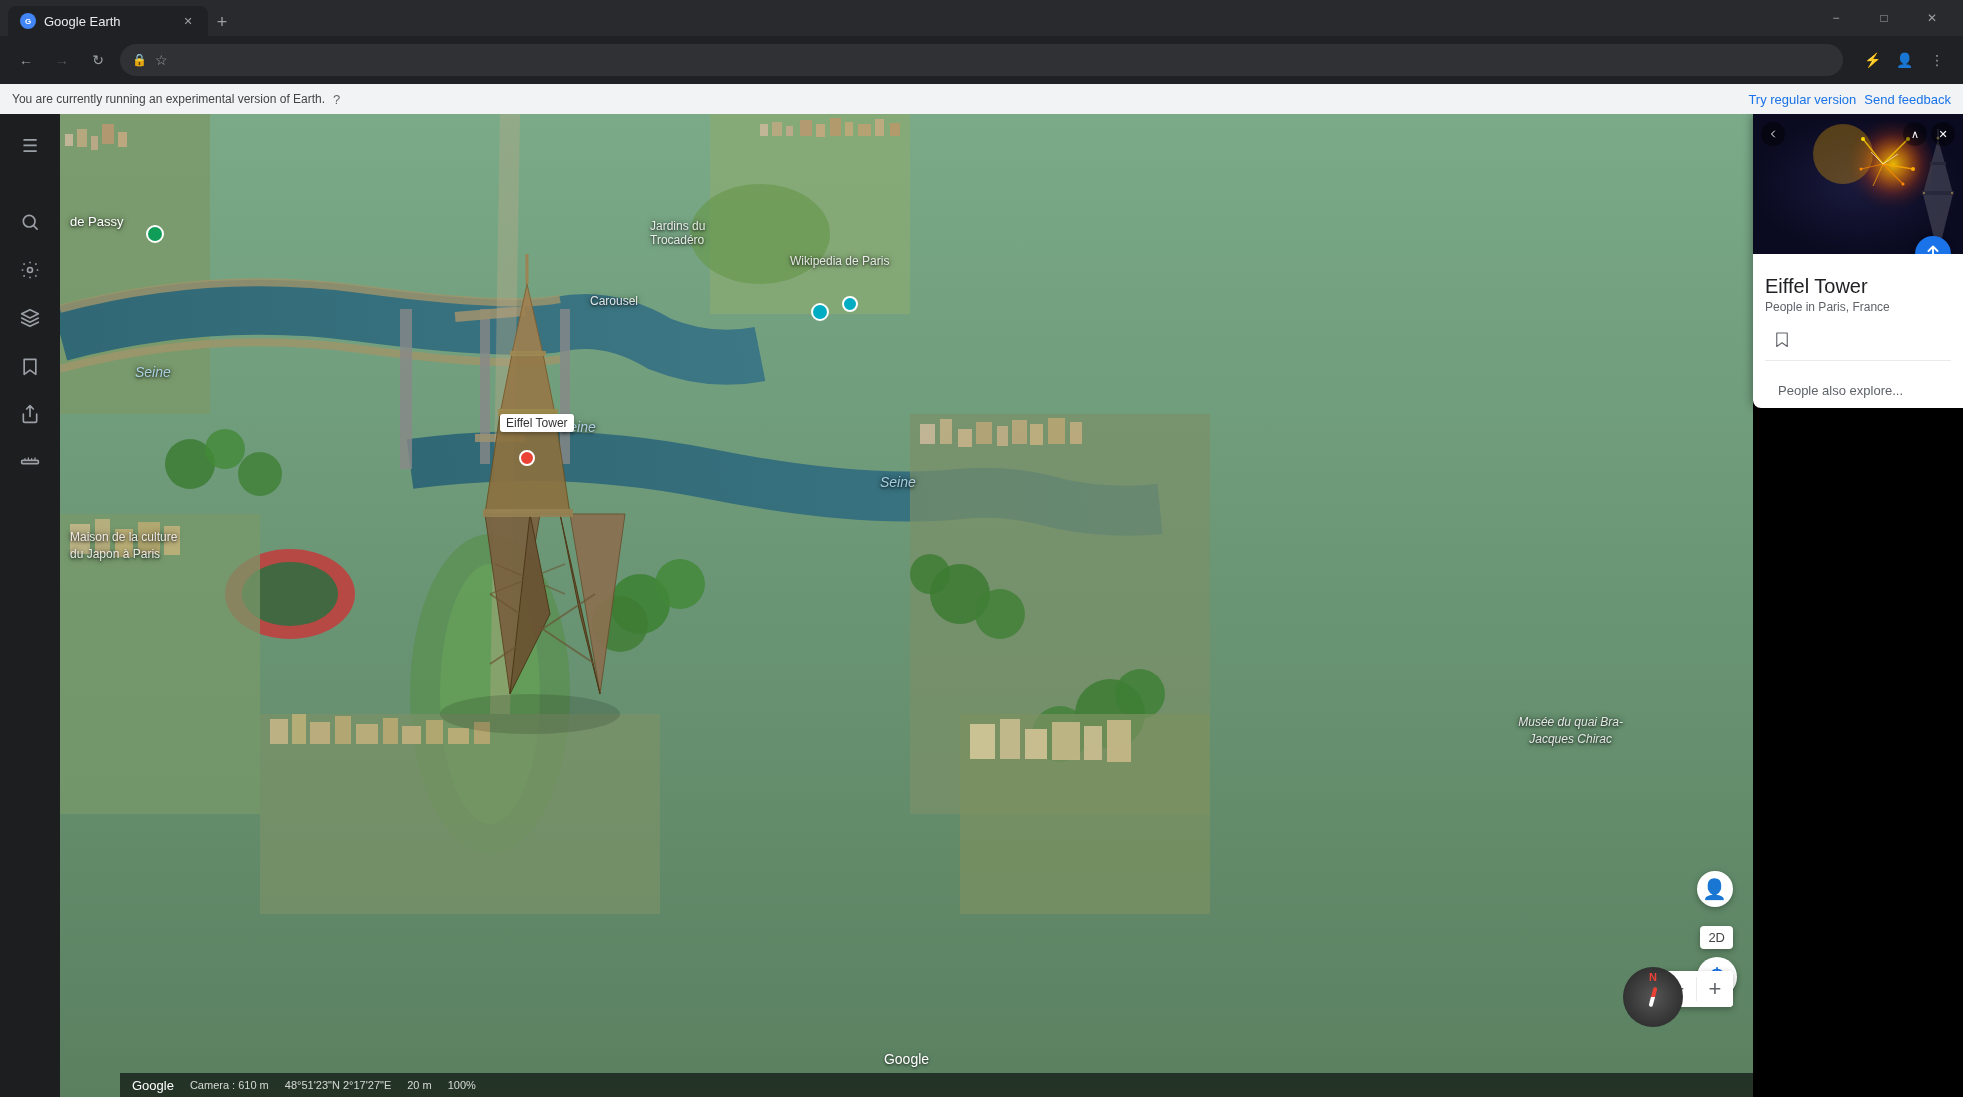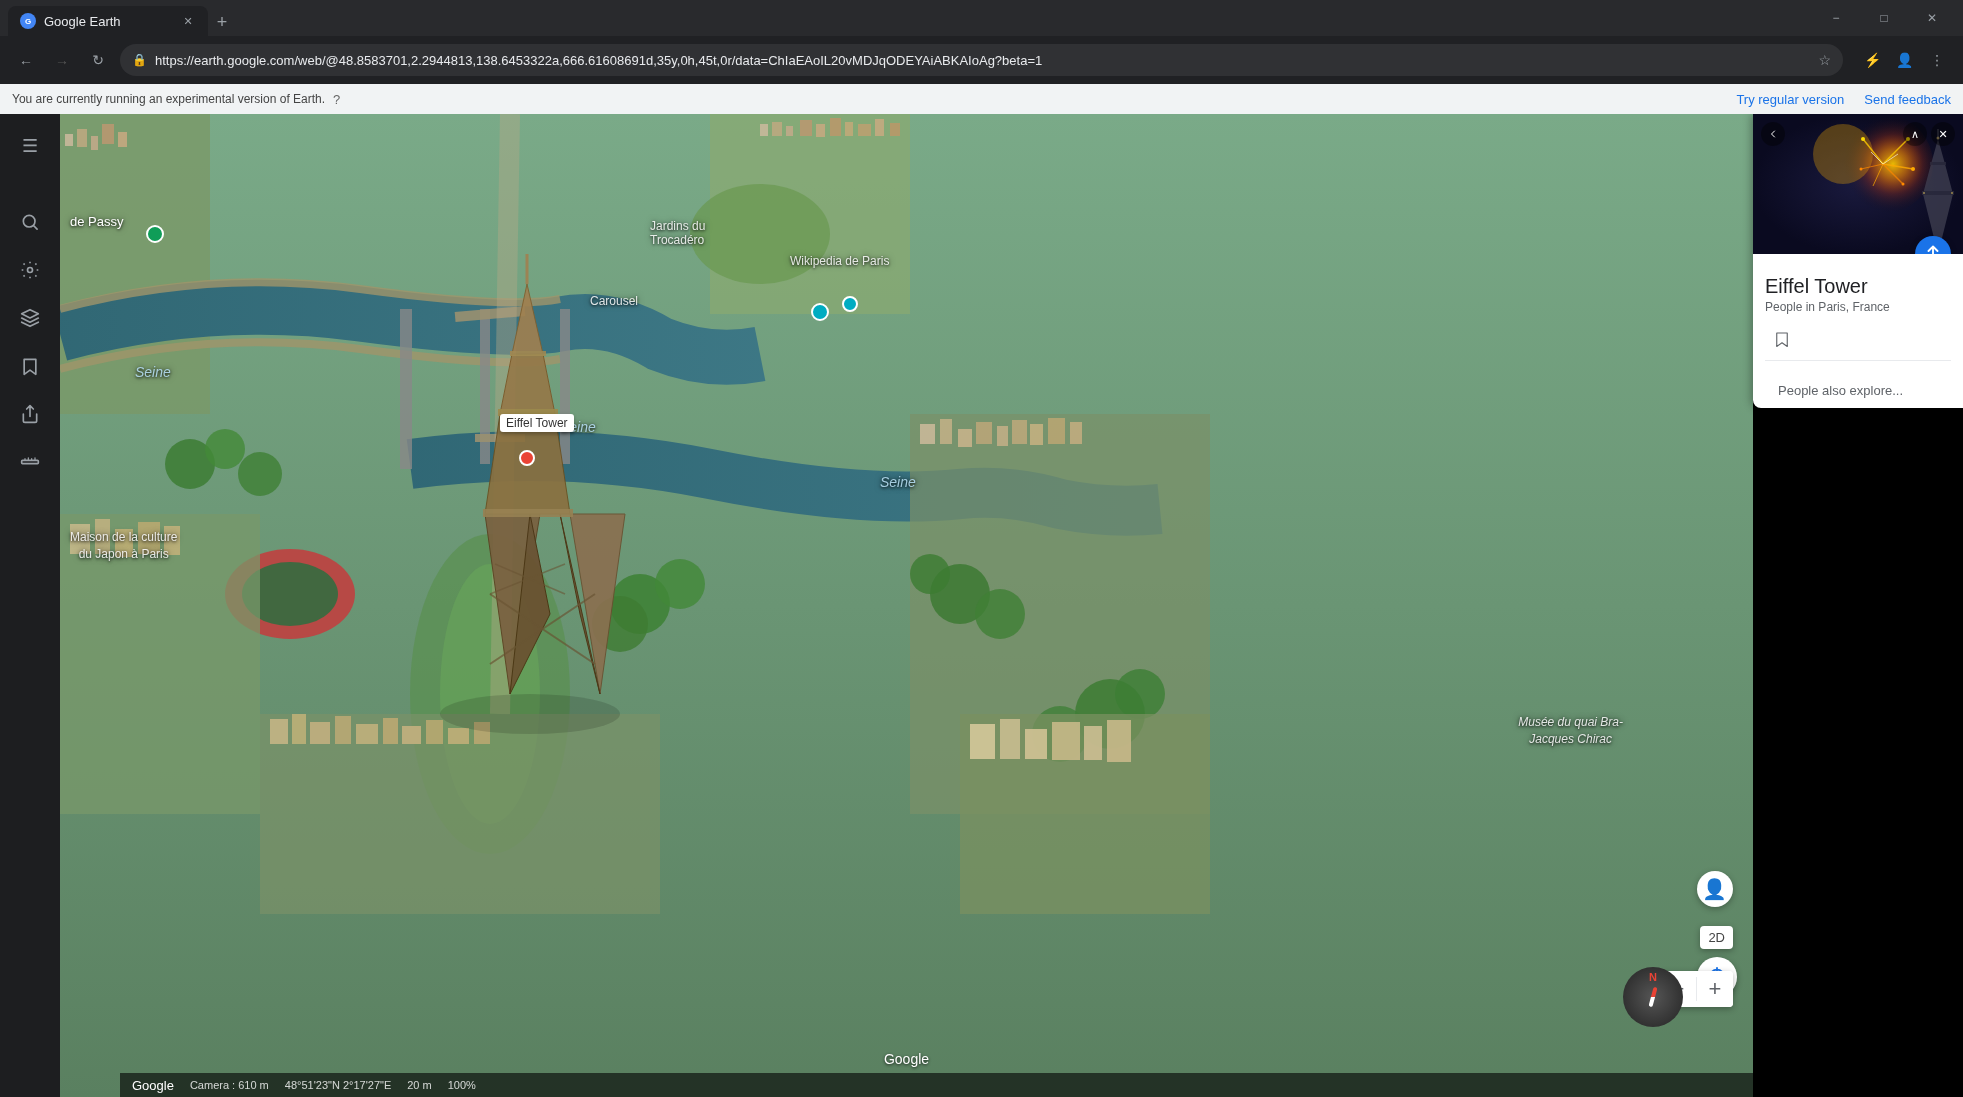--- a/index.html
+++ b/index.html
@@ -131,21 +131,21 @@
       display: flex;
       align-items: center;
       padding: 0 12px;
       font-size: 12px;
       color: #444;
       gap: 8px;
     }
     .info-bar-actions {
       margin-left: auto;
       display: flex;
-      gap: 20px;
+      gap: 8px;
       font-size: 13px;
       color: #1a73e8;
     }
     .info-bar-link {
       cursor: pointer;
       color: #1a73e8;
     }
     .info-help {
       color: #666;
       font-size: 13px;
@@ -516,21 +516,20 @@
       <div class="win-btn close">✕</div>
     </div>
   </div>
 
   <div class="address-bar-row">
     <div class="nav-btn">←</div>
     <div class="nav-btn" style="color:#555;">→</div>
     <div class="nav-btn">↻</div>
     <div class="address-bar">
       <span class="address-lock">🔒</span>
-      <span class="address-text">https://earth.google.com/web/@48.8583701,2.2944813,138.6453322a,666.61608691d,35y,0h,45t,0r/data=ChIaEAoIL20vMDJqODEYAiABKAIoAg?beta=1</span>
       <span class="address-star">☆</span>
     </div>
     <div class="browser-actions">
       <div class="browser-action-btn">⚡</div>
       <div class="browser-action-btn">👤</div>
       <div class="browser-action-btn">⋮</div>
     </div>
   </div>
 </div>
 
@@ -742,21 +741,21 @@
         <circle cx="95" cy="120" r="8" fill="#0f9d58" stroke="white" stroke-width="2"></circle>
       </svg>
 
       <div class="map-label water" style="left: 75px; top: 250px;">Seine</div>
       <div class="map-label water" style="left: 500px; top: 305px;">Seine</div>
       <div class="map-label water" style="left: 820px; top: 360px;">Seine</div>
       <div class="map-label place" style="left: 10px; top: 100px; color: white;">de Passy</div>
       <div class="map-label place" style="left: 590px; top: 105px; font-size:12px;">Jardins du<br>Trocadéro</div>
       <div class="map-label place" style="left: 730px; top: 140px; font-size:12px;">Wikipedia de Paris</div>
       <div class="map-label place" style="left: 530px; top: 180px; font-size:12px;">Carousel</div>
-      <div class="map-label place" style="left: 10px; top: 415px; font-size:12px; line-height: 1.4; text-align: center;">Maison de la culture<br>du Japon à Paris</div>
+      <div class="map-label place" style="left: 10px; top: 415px; font-size:12px; line-height: 1.4;">Maison de la culture<br>du Japon à Paris</div>
       <div class="map-label place" style="right: 130px; top: 600px; font-size:12px; line-height:1.4; text-align:center;font-style:italic;">Musée du quai Bra-<br>Jacques Chirac</div>
 
       <div class="tower-marker" style="position:absolute; left: 440px; top: 298px;">
         <div class="tower-label-box">Eiffel Tower</div>
       </div>
 
       <div class="google-watermark">Google</div>
     </div>
 
     <div class="bottom-controls" style="right: 16px; bottom: 100px;">

